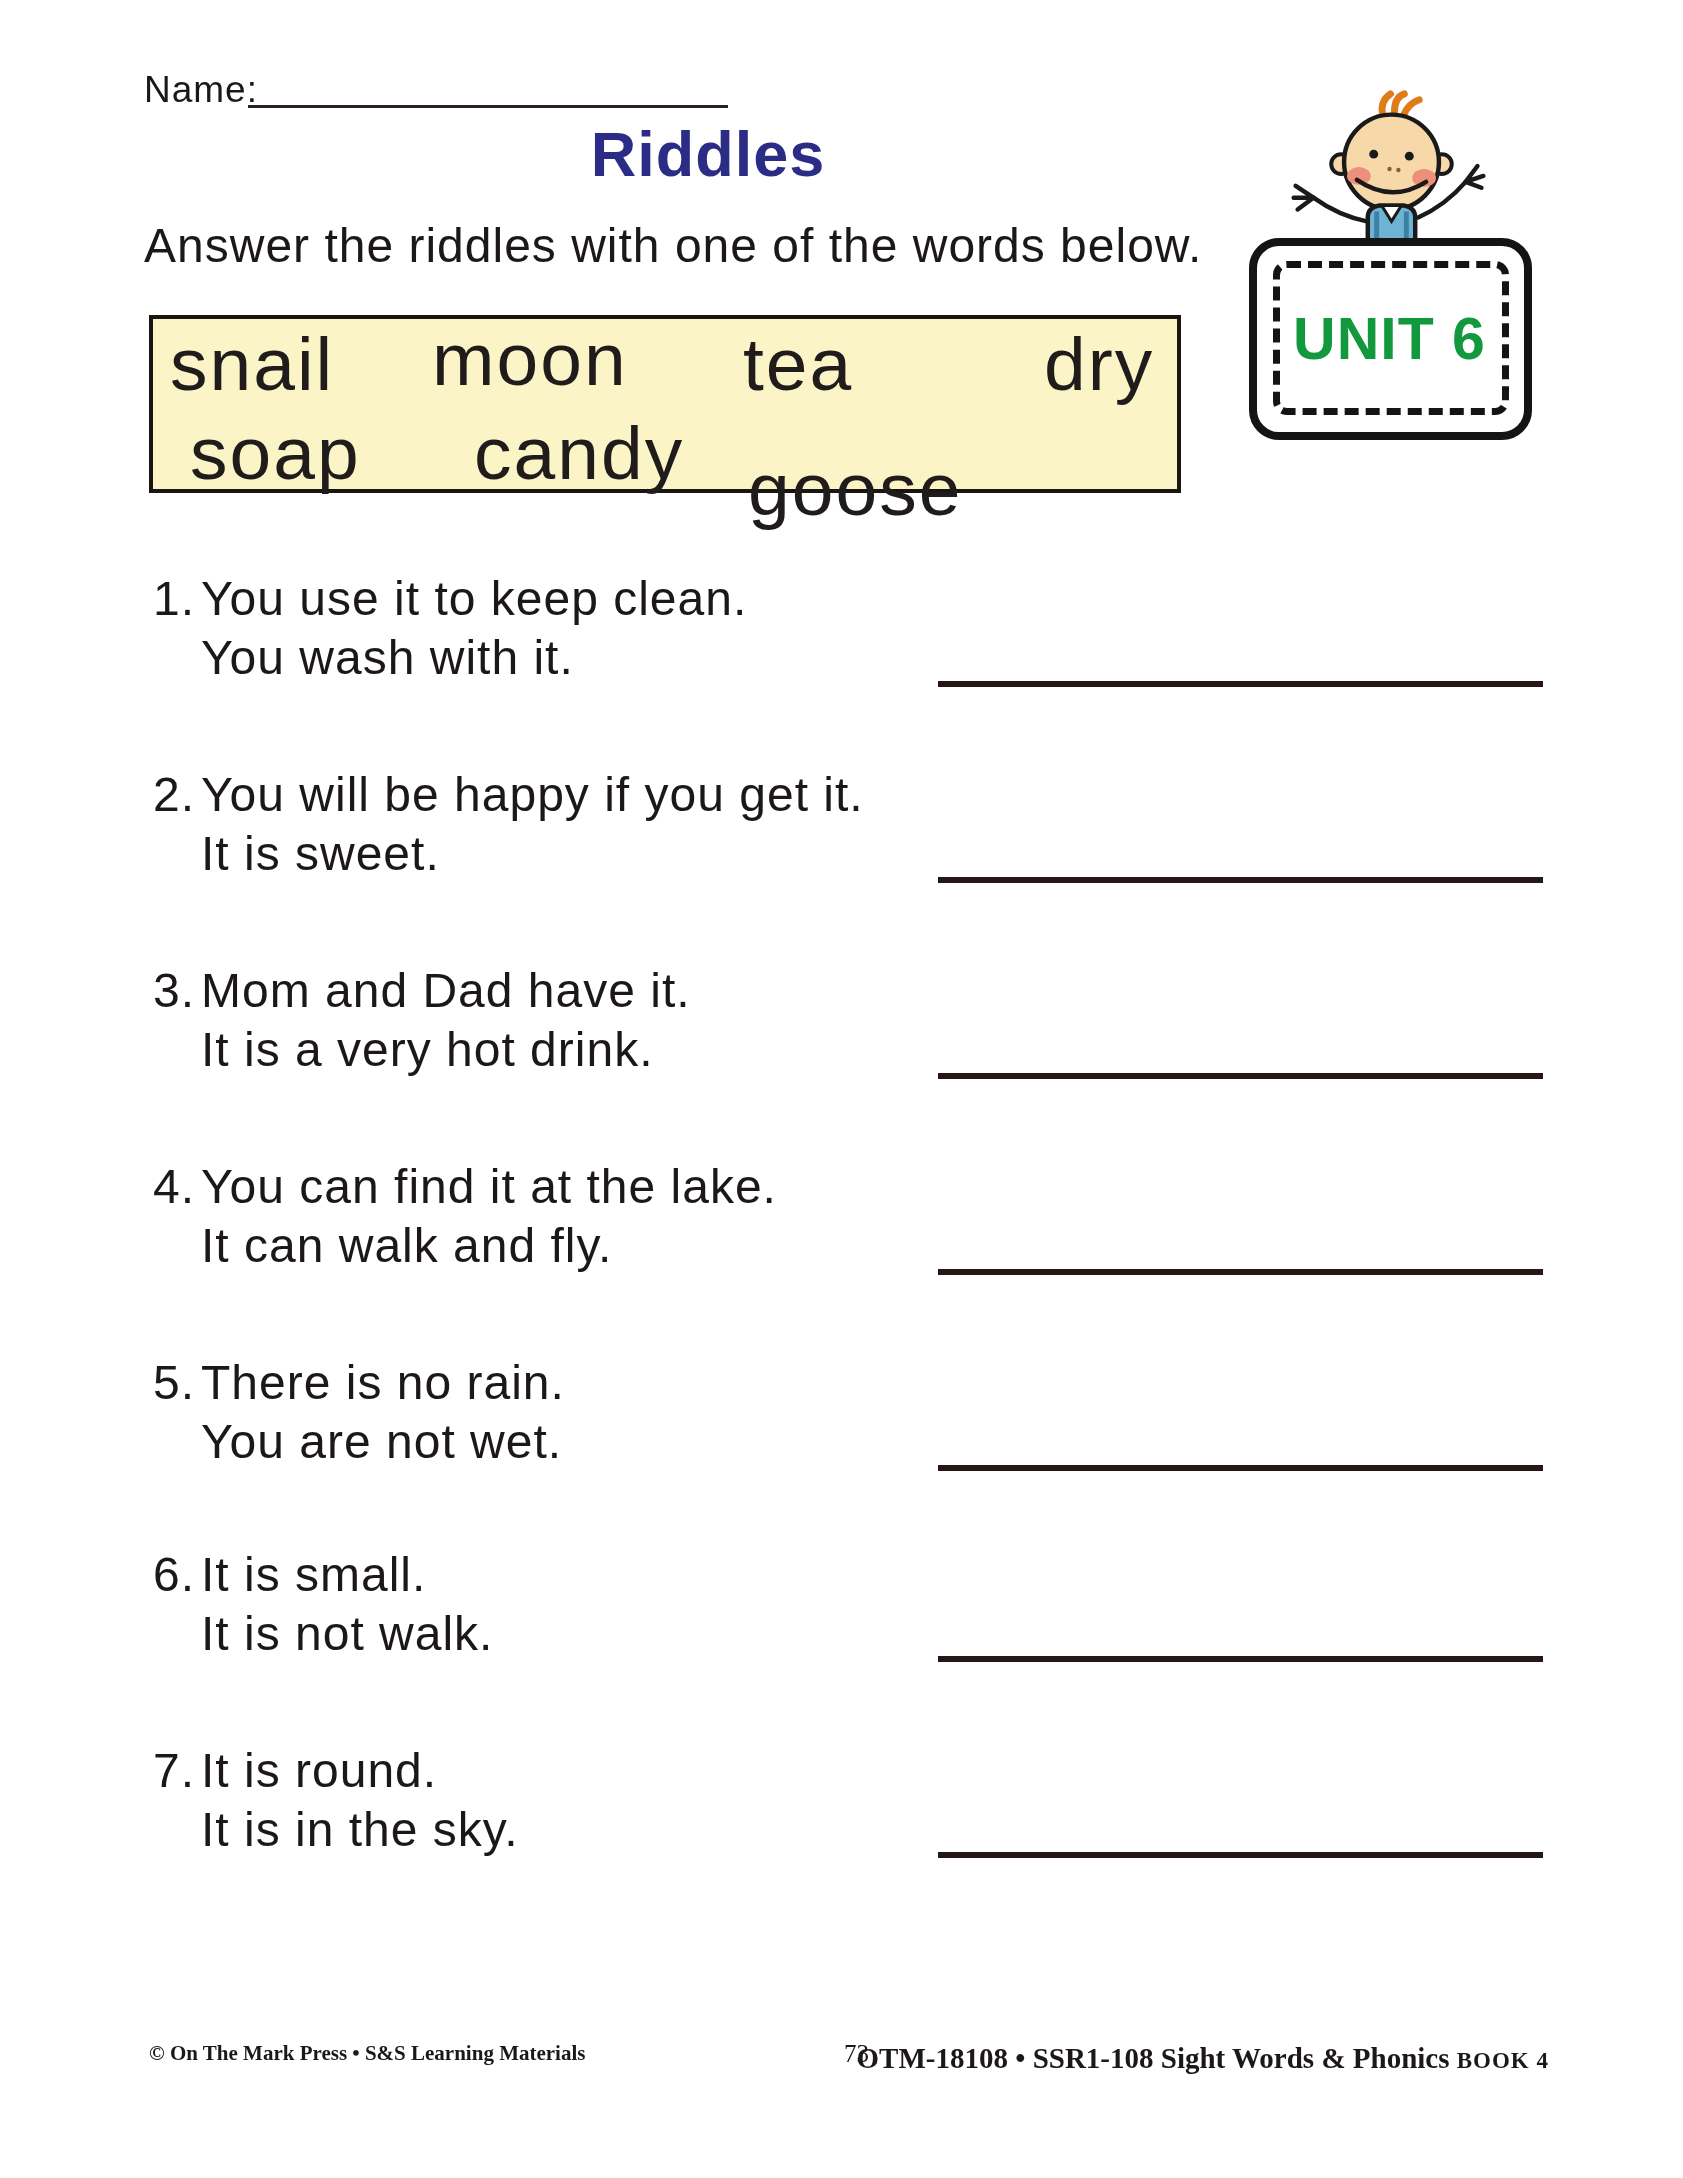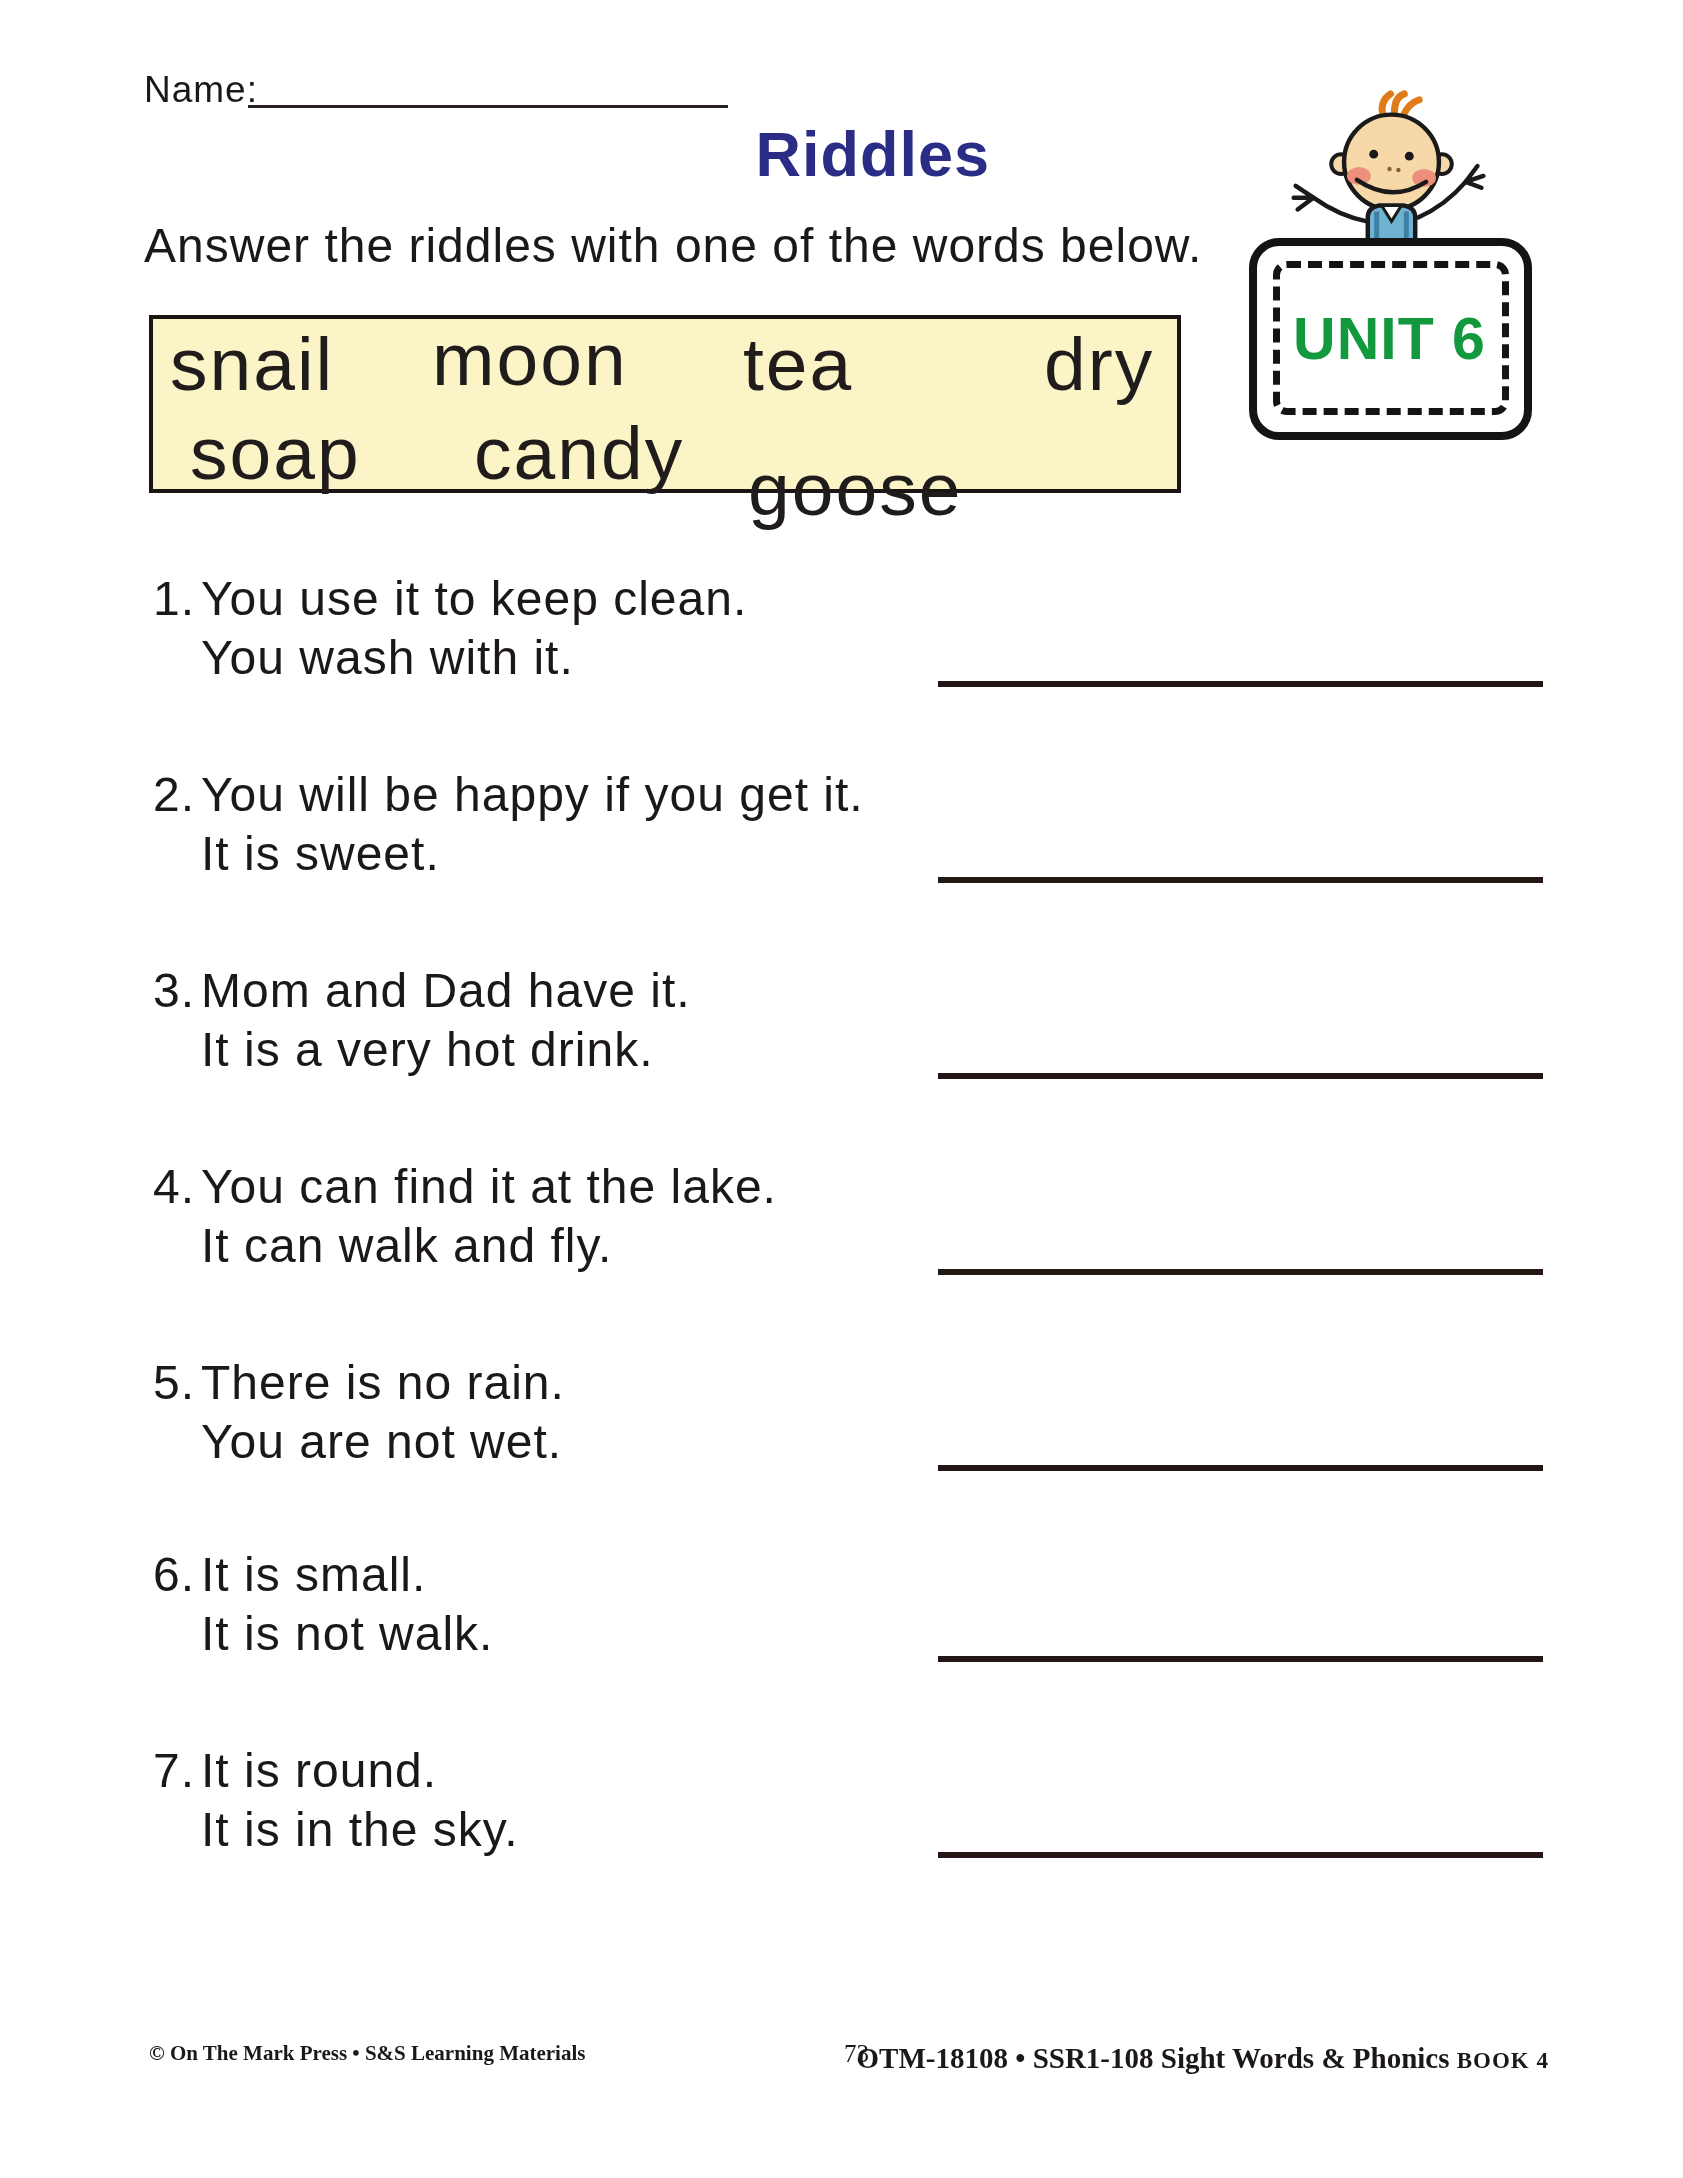--- a/index.html
+++ b/index.html
@@ -5,21 +5,21 @@
   html,body{margin:0;padding:0;}
   body{
     width:1683px;height:2178px;position:relative;background:#ffffff;
     font-family:"Liberation Sans", sans-serif;color:#1d1818;overflow:hidden;
   }
   .abs{position:absolute;}
   
   .name-label{left:144px;top:71px;font-size:37px;letter-spacing:1px;line-height:1;}
   .name-line{left:248px;top:105px;width:480px;height:0;border-bottom:3px solid #2a2020;}
   
-  .title{left:426px;top:123px;width:564px;text-align:right;
+  .title{left:426px;top:123px;width:564px;text-align:center;
     font-size:63px;font-weight:bold;color:#2b2c85;letter-spacing:1px;line-height:1;}
   
   .instructions{left:144px;top:222px;font-size:48px;letter-spacing:1px;line-height:1;}
   
   .word-box{left:149px;top:315px;width:1032px;height:178px;background:#fbf4c6;
     border:4px solid #1a1512;box-sizing:border-box;}
   .word{position:absolute;font-size:75px;letter-spacing:2px;line-height:1;color:#201c1c;font-weight:400;}
   
   .sign-outer{left:1249px;top:238px;width:283px;height:202px;background:#ffffff;
     border:8px solid #141414;border-radius:30px;box-sizing:border-box;z-index:3;}

